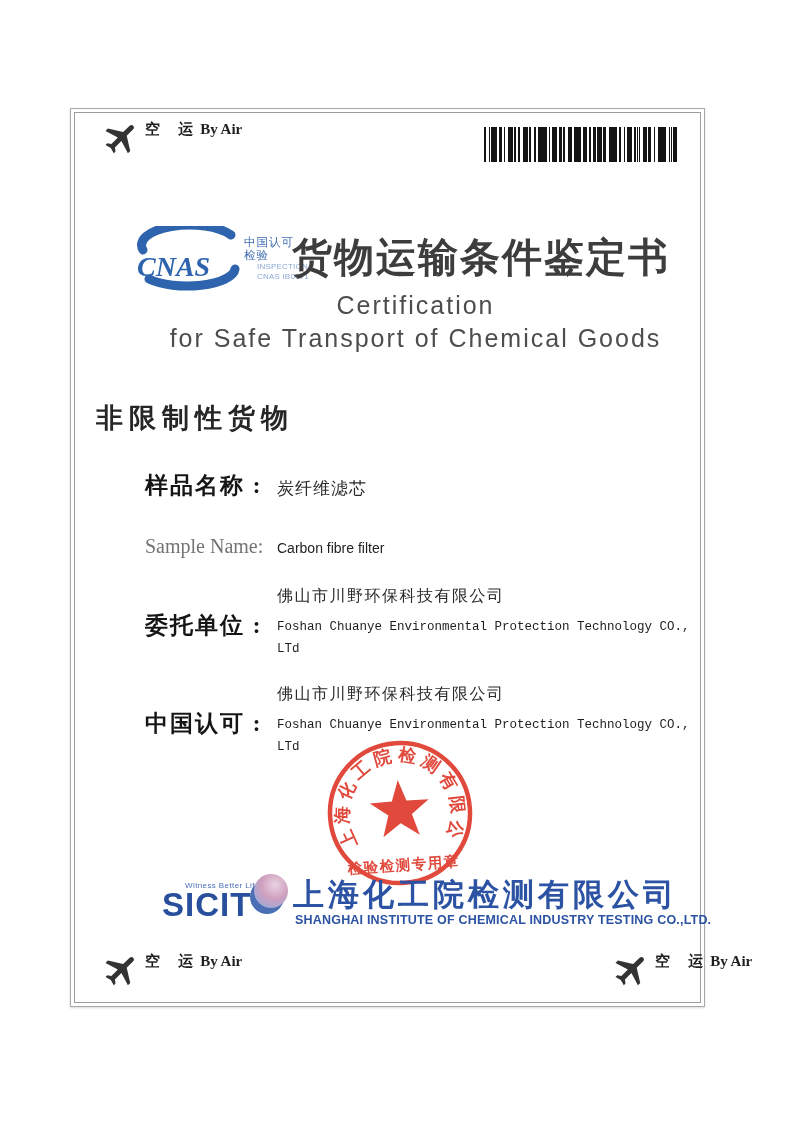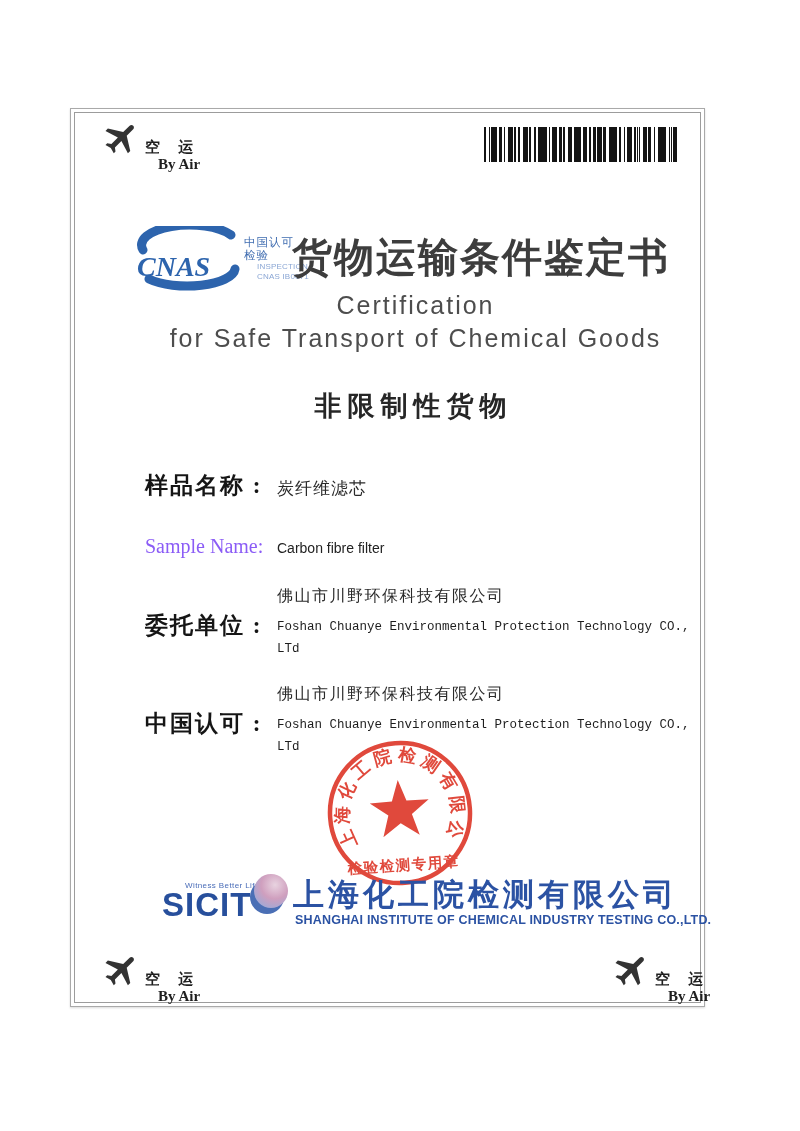--- a/index.html
+++ b/index.html
@@ -6,21 +6,21 @@
   .page{position:relative;width:800px;height:1131px;background:#fff;overflow:hidden;
         font-family:"Liberation Sans",sans-serif;color:#222;}
   
   .cert-border{position:absolute;left:70px;top:108px;width:633px;height:897px;
                border:1px solid #a9a9a9;box-shadow:0 1px 2px rgba(0,0,0,.15);}
   .cert-border::before{content:"";position:absolute;inset:3px;border:1px solid #9c9c9c;}
 
   
   .air-mark{position:absolute;display:flex;align-items:flex-start;gap:3px;}
   .air-mark .plane{width:40px;height:40px;flex:0 0 auto;}
-  .air-mark .txt{display:flex;flex-direction:column;margin-top:20px;align-items:flex-end;}
+  .air-mark .txt{display:flex;margin-top:2px;}
   .air-zh{font-size:15px;font-weight:bold;letter-spacing:7px;color:#1f1f1f;line-height:17px;white-space:nowrap;}
   .air-en{font-family:"Liberation Serif",serif;font-size:15px;font-weight:bold;color:#1f1f1f;line-height:18px;}
 
   
   .barcode-wrap{position:absolute;left:484px;top:127px;width:196px;}
   .barcode{height:35px;width:193px;background-color:#fff;background:
     repeating-linear-gradient(90deg,#141414 0 2px,transparent 2px 5px,#141414 5px 6px,transparent 6px 9px,#141414 9px 13px,transparent 13px 15px),
     repeating-linear-gradient(90deg,#141414 0 1px,transparent 1px 7px,#141414 7px 10px,transparent 10px 11px,#141414 11px 12px,transparent 12px 17px);}
   .barcode-no{font-size:19.5px;color:#1e1e1e;margin-top:1px;letter-spacing:0px;white-space:nowrap;}
 
@@ -30,28 +30,28 @@
   .cnas-cn{font-size:11.5px;color:#3f6cb0;line-height:13px;letter-spacing:1px;}
   .cnas-en{font-size:8px;color:#8aa6d4;line-height:10px;letter-spacing:.2px;padding-left:13px;}
 
   
   .title-zh{position:absolute;left:292px;top:230px;font-family:Liberation Serif, serif;
             font-size:40px;font-weight:bold;color:#3d3d3d;letter-spacing:2px;white-space:nowrap;}
   .cert-en{position:absolute;left:70px;width:635px;text-align:center;padding-left:28px;
            font-size:25px;color:#4d4d4d;letter-spacing:2px;white-space:nowrap;}
   .cert-en.l1{top:291px;}
   .cert-en.l2{top:324px;}
-  .classification{position:absolute;left:70px;top:388px;width:635px;text-align:center;padding-left:26px;
+  .classification{position:absolute;left:70px;top:400px;width:635px;text-align:left;padding-left:26px;
            font-family:"Liberation Serif",serif;font-size:27px;font-weight:bold;color:#262626;letter-spacing:6px;}
 
   
   .label-zh{position:absolute;left:145px;font-family:"Liberation Serif",serif;
             font-size:23px;font-weight:bold;color:#151515;letter-spacing:2px;white-space:nowrap;}
   .label-en{position:absolute;left:145px;font-family:"Liberation Serif",serif;
-            font-size:20px;color:#8b5cf6;white-space:nowrap;}
+            font-size:20px;color:#737373;white-space:nowrap;}
   .val-zh-sm{position:absolute;left:277px;font-size:17px;color:#2a2a2a;letter-spacing:1px;white-space:nowrap;}
   .val-en-sm{position:absolute;left:277px;font-size:14px;color:#222;font-weight:500;white-space:nowrap;}
   .company-zh{font-size:16px;color:#2a2a2a;letter-spacing:1.5px;white-space:nowrap;}
   .company-en{font-family:"Liberation Mono",monospace;font-size:12.5px;line-height:22px;color:#1d1d1d;width:420px;}
   .company-block{position:absolute;left:277px;width:425px;}
   .company-block .company-zh{display:block;margin-bottom:9px;}
 
   
   .stamp{position:absolute;left:322px;top:735px;width:156px;height:156px;
          transform:rotate(-4deg);opacity:.9;mix-blend-mode:multiply;}

